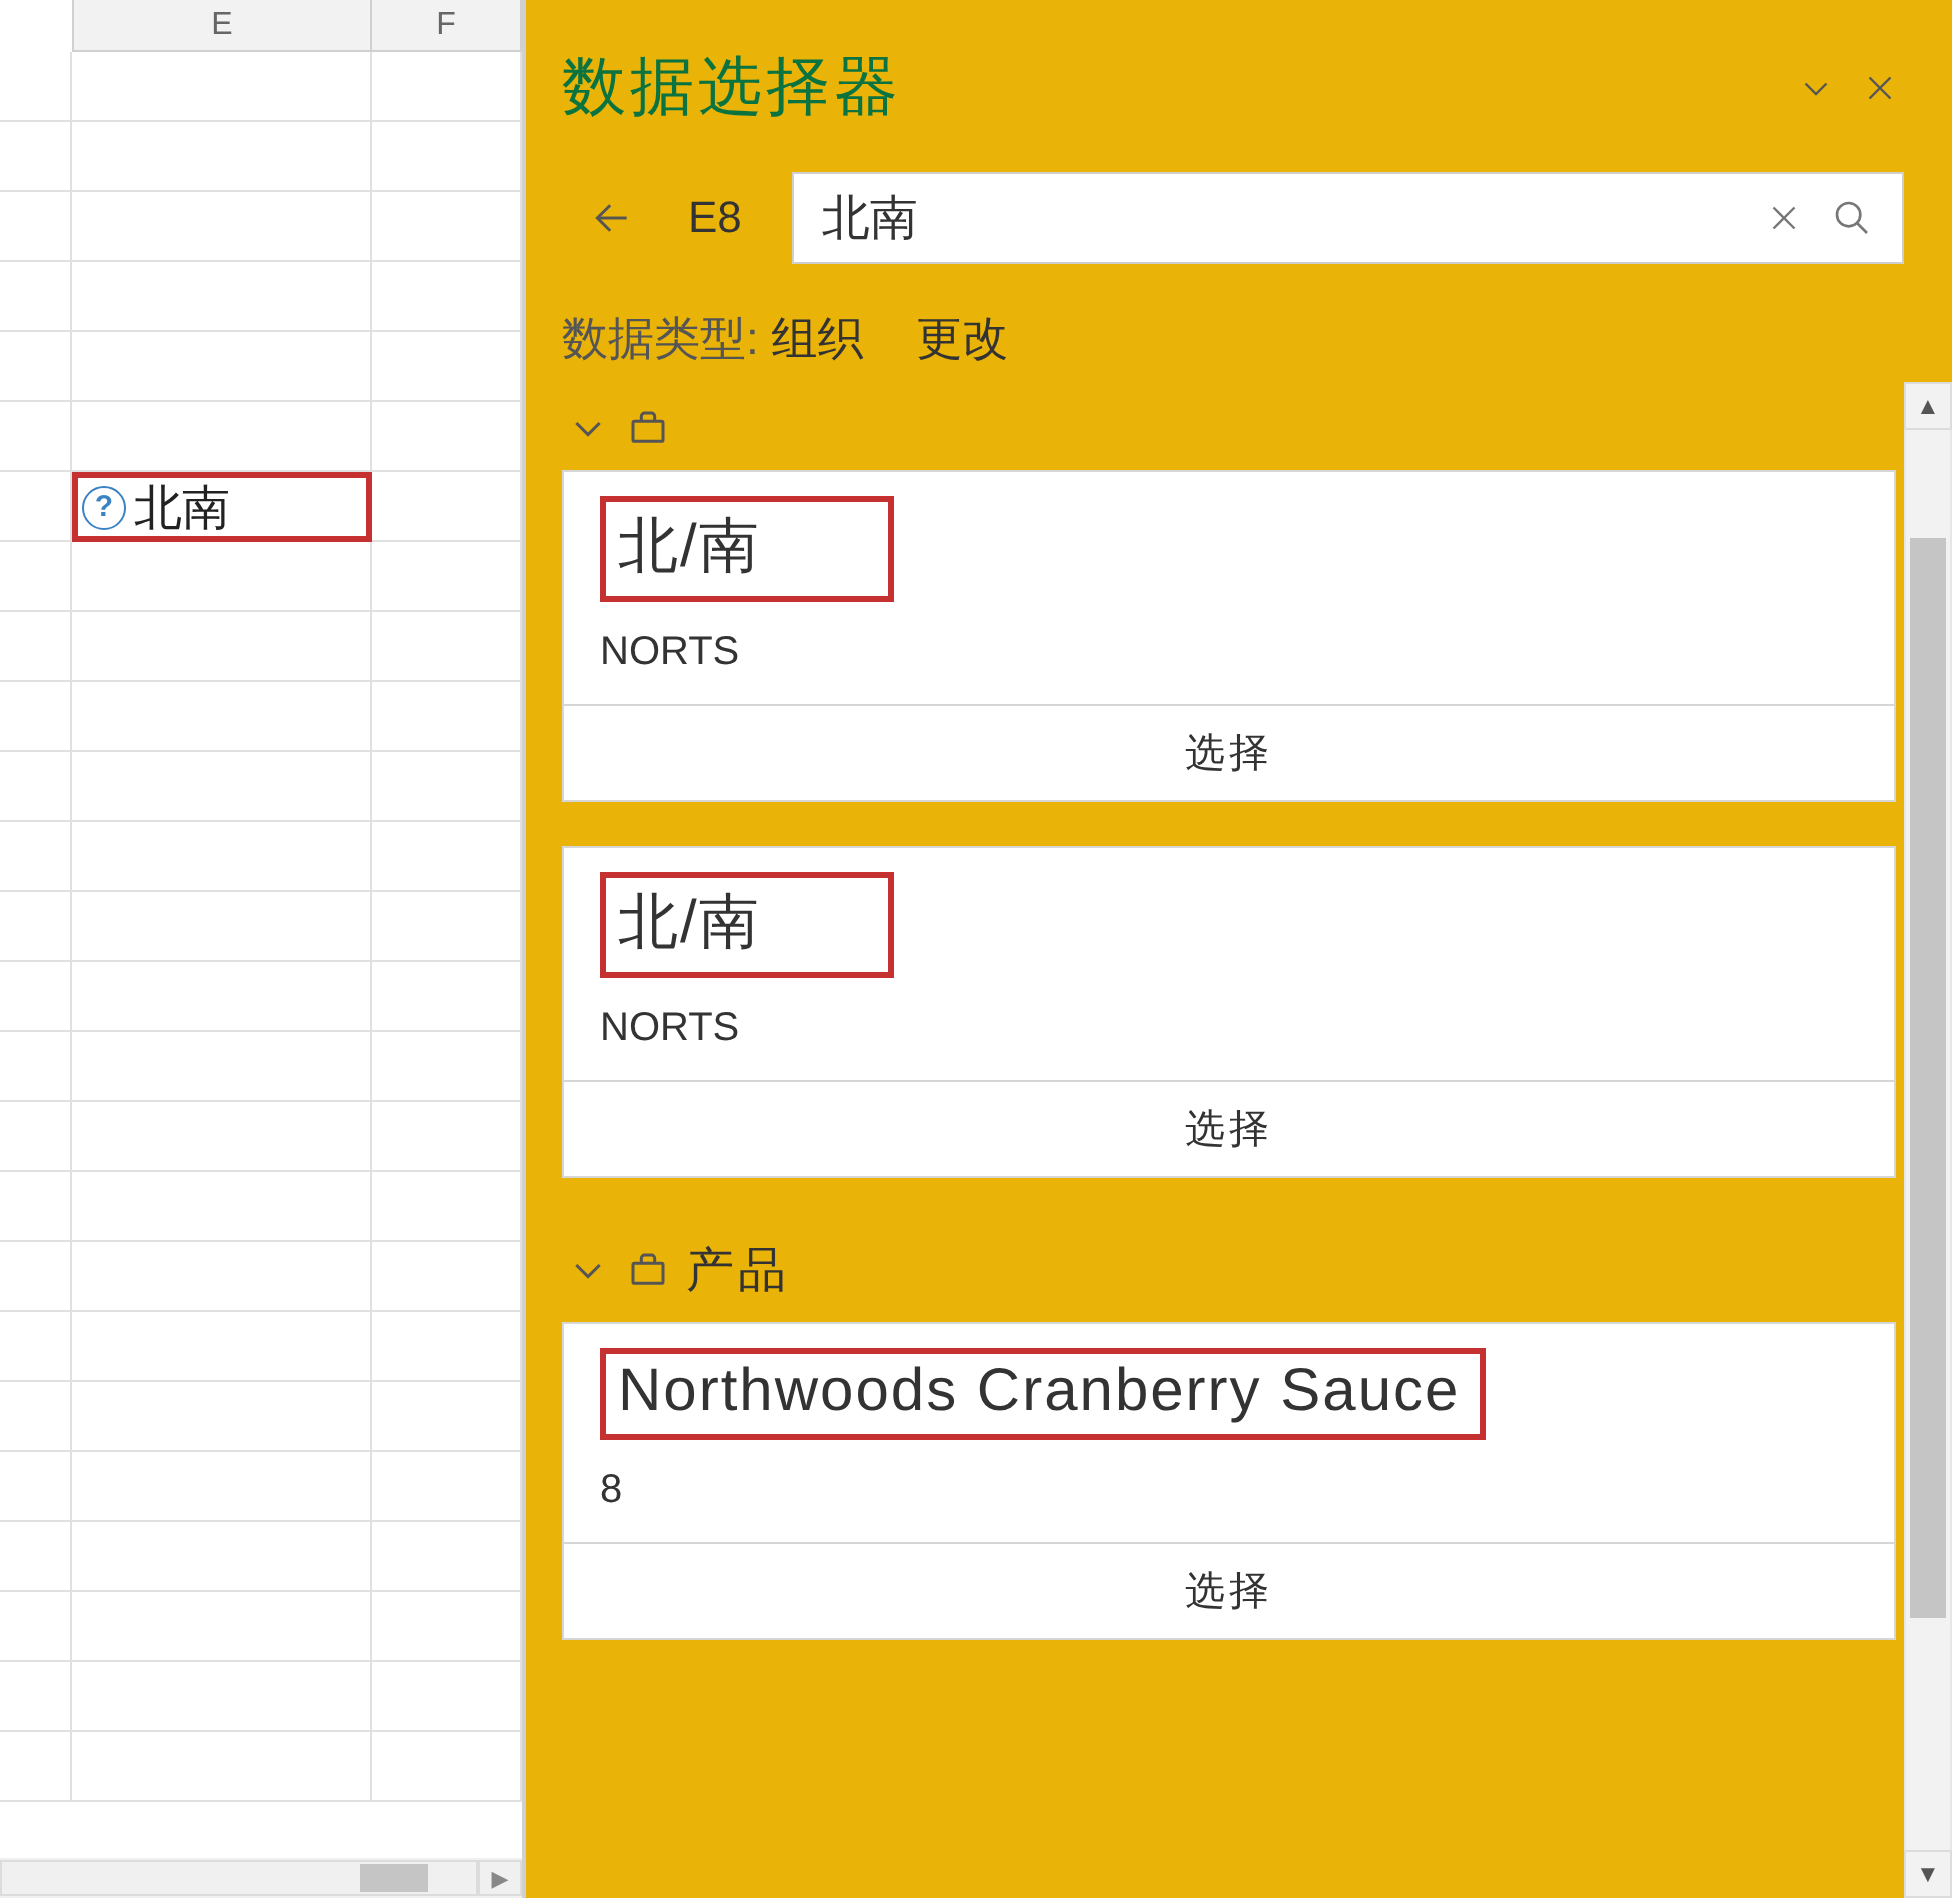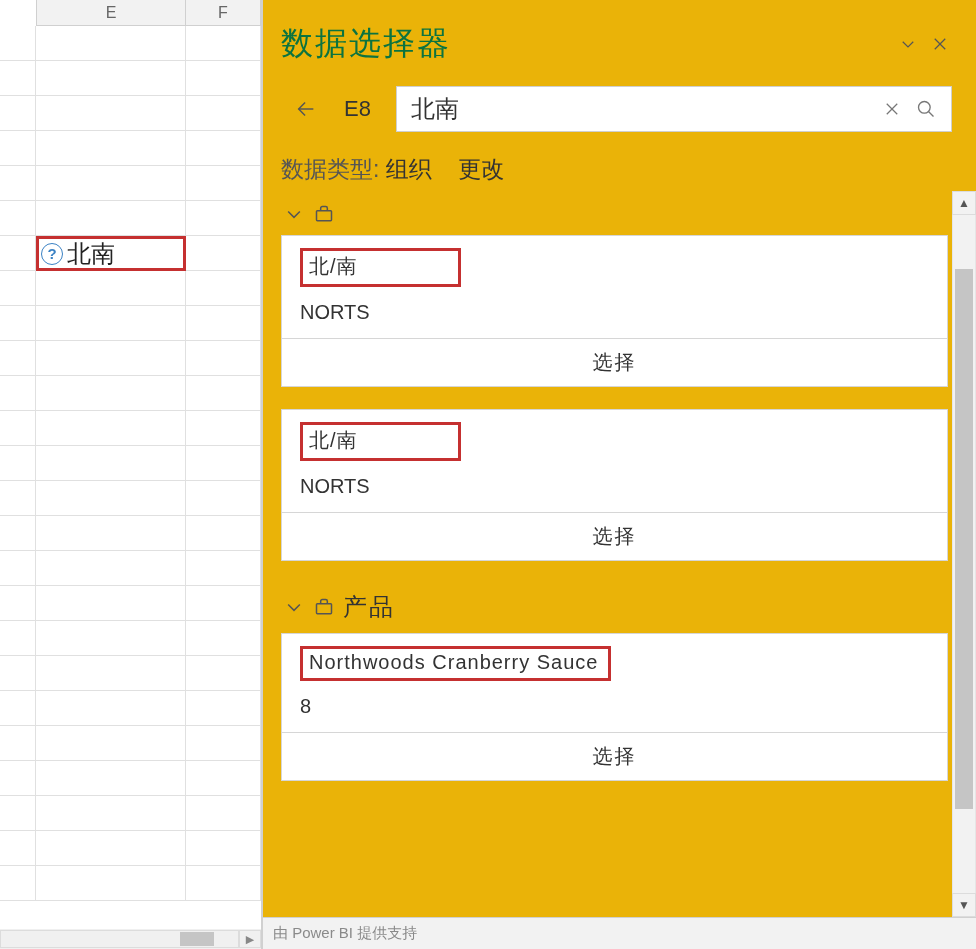--- a/index.html
+++ b/index.html
@@ -51,21 +51,21 @@
   .vscroll .thumb { position: absolute; left: 2px; right: 2px; top: 54px; height: 540px; background: #c5c5c5; }
 
   .group-head { display: flex; align-items: center; gap: 8px; padding: 8px 2px 10px 2px; font-size: 24px; font-weight: 300; color: #333; }
   .chev { width: 22px; height: 22px; display: flex; align-items: center; justify-content: center; cursor: pointer; }
   .briefcase { width: 22px; height: 22px; display: flex; align-items: center; justify-content: center; }
   .group-head svg { stroke: #555; fill: none; stroke-width: 1.8; }
   .group-title { letter-spacing: 2px; }
 
   .card { background: #fff; border: 1px solid #d6d6d6; margin-bottom: 22px; }
   .card-body { padding: 12px 18px 14px 18px; }
-  .result-title { display: inline-block; font-size: 20px; font-weight: 300; color: #333; letter-spacing: 1px; padding: 2px 100px 4px 6px; border: 3px solid #c53030; }
+  .result-title { display: inline-block; font-size: 30px; font-weight: 300; color: #333; letter-spacing: 1px; padding: 2px 64px 4px 6px; border: 3px solid #c53030; }
   .result-title.narrow { padding-right: 10px; }
   .result-sub { font-size: 20px; font-weight: 300; color: #333; margin-top: 14px; }
   .card-foot { border-top: 1px solid #d6d6d6; text-align: center; font-size: 20px; color: #333; padding: 10px 0; cursor: pointer; letter-spacing: 2px; }
 
   .footer { border-top: 1px solid #d0d0d0; font-size: 15px; color: #8a8a8a; padding: 6px 10px; background: #f2f2f2; }
 </style>
 </head>
 <body>
 
 <div class="app">
@@ -319,15 +319,14 @@
 
       <div class="vscroll">
         <div class="arrow">▲</div>
         <div class="track">
             <div class="thumb"></div>
           </div>
         <div class="arrow">▼</div>
       </div>
     </div>
 
-    <div class="footer">由 Power BI 提供支持</div>
   </div>
 </div>
 
 </body></html>

